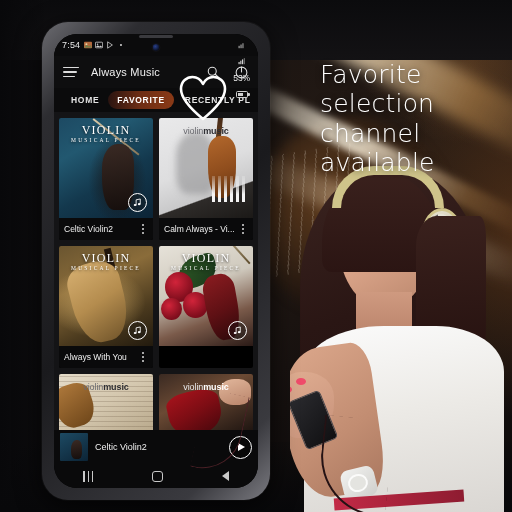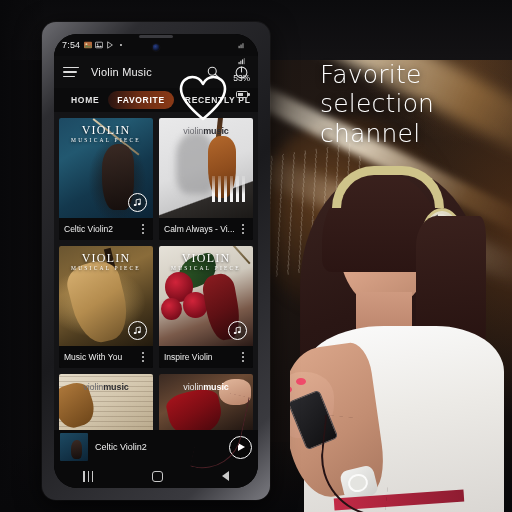--- a/index.html
+++ b/index.html
@@ -166,21 +166,21 @@
     position:absolute; left:320px; top:60px; width:190px;
     color:#fff; font-size:25px; line-height:1.17;
     letter-spacing:.2px; font-weight:300; text-shadow:0 1px 6px rgba(0,0,0,.75);
     font-family:"DejaVu Sans", sans-serif;
   }
   #promo div { white-space:nowrap; }
 
   
   #phone {
     position:absolute; left:42px; top:22px; width:228px; height:478px;
-    border-radius:14px;
+    border-radius:26px;
     background:linear-gradient(135deg,#6b6b70 0%,#2d2d31 14%,#1a1a1d 50%,#3a3a3f 88%,#7a7a80 100%);
     padding:12px;
     box-shadow:0 6px 26px rgba(0,0,0,.75), 0 0 0 1px rgba(255,255,255,.05);
   }
   .phone-inner {
     position:relative; width:100%; height:100%;
     border-radius:23px; overflow:hidden; background:#000;
   }
   .speaker {
     position:absolute; left:50%; top:1px; transform:translateX(-50%);
@@ -484,20 +484,21 @@
     <div class="p-watch-face"></div>
     <div class="p-belt"></div>
     <div class="p-cable"></div>
   </div>
 </div>
 
 <div id="promo">
   <div>Favorite</div>
   <div>selection</div>
   <div>channel</div>
+  <div>available</div>
 </div>
 
 <div id="phone">
   <div class="phone-inner">
     <div class="speaker"></div>
     <div class="punch"></div>
 
     <div class="statusbar">
       <span class="sb-time">7:54</span>
       <span class="sb-left-icons">
@@ -550,21 +551,21 @@
           </span>
       </span>
     </div>
 
     <div class="appbar">
       <span class="hamburger">
           <i></i>
           <i></i>
           <i></i>
         </span>
-      <span class="app-title">Violin Music</span>
+      <span class="app-title">Always Music</span>
       <span class="appbar-actions">
         <svg class="ic" viewBox="0 0 24 24">
           <circle cx="10" cy="10" r="6.4" fill="none" stroke="#e0e0e0" stroke-width="1.7"></circle>
           <line x1="14.8" y1="14.8" x2="21" y2="21" stroke="#e0e0e0" stroke-width="1.7" stroke-linecap="round"></line>
         </svg>
         <svg class="ic" viewBox="0 0 24 24">
           <circle cx="12" cy="12" r="8.6" fill="none" stroke="#e0e0e0" stroke-width="1.7"></circle>
           <line x1="12" y1="3.4" x2="12" y2="11" stroke="#e0e0e0" stroke-width="1.7" stroke-linecap="round"></line>
         </svg>
       </span>
@@ -640,21 +641,21 @@
             </div>
             <span class="badge">
               <svg viewBox="0 0 24 24">
                   <path d="M9 17.5V6.2l9-1.9v11" fill="none" stroke="#fff" stroke-width="1.9" stroke-linecap="round"></path>
                   <ellipse cx="6.6" cy="17.6" rx="2.8" ry="2.3" fill="#fff"></ellipse>
                   <ellipse cx="15.6" cy="15.6" rx="2.8" ry="2.3" fill="#fff"></ellipse>
                 </svg>
             </span>
           </div>
           <div class="card-title-row">
-            <span class="card-title">Music With You</span>
+            <span class="card-title">Always With You</span>
             <span class="kebab">
                 <b></b>
                 <b></b>
                 <b></b>
               </span>
           </div>
         </div>
 
         <div class="card">
           <div class="card-art">
@@ -671,28 +672,20 @@
               <div class="l2">MUSICAL PIECE</div>
             </div>
             <span class="badge">
               <svg viewBox="0 0 24 24">
                   <path d="M9 17.5V6.2l9-1.9v11" fill="none" stroke="#fff" stroke-width="1.9" stroke-linecap="round"></path>
                   <ellipse cx="6.6" cy="17.6" rx="2.8" ry="2.3" fill="#fff"></ellipse>
                   <ellipse cx="15.6" cy="15.6" rx="2.8" ry="2.3" fill="#fff"></ellipse>
                 </svg>
             </span>
           </div>
-          <div class="card-title-row">
-            <span class="card-title">Inspire Violin</span>
-            <span class="kebab">
-                <b></b>
-                <b></b>
-                <b></b>
-              </span>
-          </div>
         </div>
       </div>
 
       <div class="row3">
         <div class="card-partial">
           <div class="card-art">
             <div class="art-sheet">
                 <span class="v3"></span>
               </div>
             <div class="art-logo">

